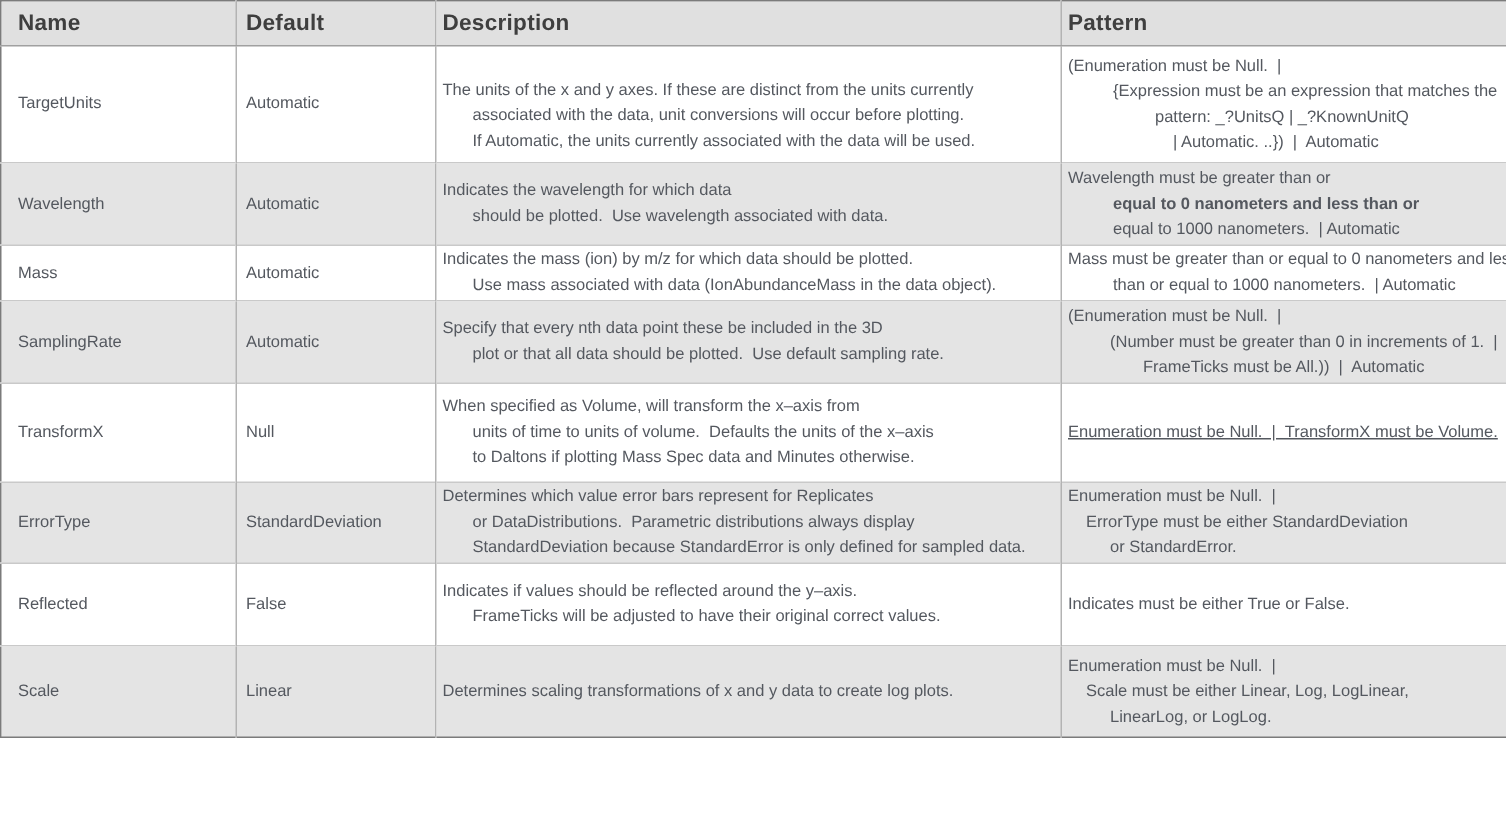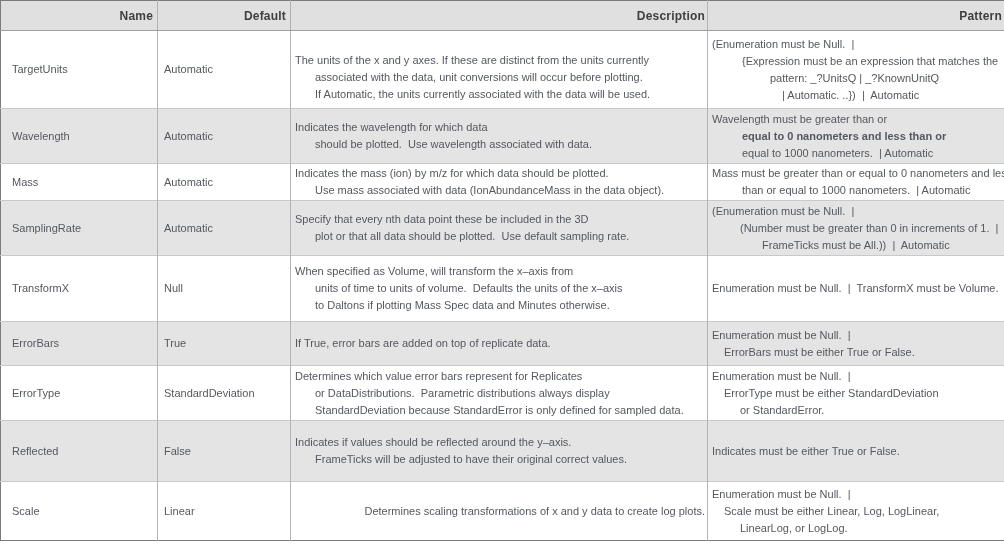--- a/index.html
+++ b/index.html
@@ -22,24 +22,24 @@
     color:var(--text);
   }
   col.c-name{width:157px;}
   col.c-default{width:133px;}
   col.c-desc{width:417px;}
   col.c-pattern{width:297px;}
   thead tr{height:30px;}
   thead th{
     background:var(--header-bg);
     color:var(--header-text);
-    font-size:12px;
+    font-size:15px;
     font-weight:bold;
     letter-spacing:0.2px;
-    text-align:right;
+    text-align:left;
     border-right:1px solid var(--border-vert);
     border-bottom:1px solid #a0a0a0;
     overflow:hidden;
   }
   thead th:last-child{border-right:none;margin-top:32px;}
   td{
     border-right:1px solid var(--border-vert);
     border-top:1px solid var(--border-horiz);
     vertical-align:middle;
     overflow:hidden;
@@ -136,32 +136,21 @@
       </tr>
       <tr>
         <td class="col-name">TransformX</td>
         <td class="col-default">Null</td>
         <td class="col-desc">
           <div class="line" style="padding-left: 0px;">When specified as Volume, will transform the x–axis from</div>
           <div class="line" style="padding-left: 20px;">units of time to units of volume.  Defaults the units of the x–axis</div>
           <div class="line" style="padding-left: 20px;">to Daltons if plotting Mass Spec data and Minutes otherwise.</div>
         </td>
         <td class="col-pattern">
-          <div class="line" style="padding-left: 0px;">Enumeration must be Null.  |  TransformX must be Volume.</div>
-        </td>
-      </tr>
-      <tr>
-        <td class="col-name">ErrorBars</td>
-        <td class="col-default">True</td>
-        <td class="col-desc">
-          <div class="line" style="padding-left: 0px;">If True, error bars are added on top of replicate data.</div>
-        </td>
-        <td class="col-pattern">
-          <div class="line" style="padding-left: 0px;">Enumeration must be Null.  |</div>
-          <div class="line" style="padding-left: 12px;">ErrorBars must be either True or False.</div>
+          <div class="line" style="padding-left: 0px; text-decoration: underline;">Enumeration must be Null.  |  TransformX must be Volume.</div>
         </td>
       </tr>
       <tr>
         <td class="col-name">ErrorType</td>
         <td class="col-default">StandardDeviation</td>
         <td class="col-desc">
           <div class="line" style="padding-left: 0px;">Determines which value error bars represent for Replicates</div>
           <div class="line" style="padding-left: 20px;">or DataDistributions.  Parametric distributions always display</div>
           <div class="line" style="padding-left: 20px;">StandardDeviation because StandardError is only defined for sampled data.</div>
         </td>
@@ -179,21 +168,21 @@
           <div class="line" style="padding-left: 20px;">FrameTicks will be adjusted to have their original correct values.</div>
         </td>
         <td class="col-pattern">
           <div class="line" style="padding-left: 0px;">Indicates must be either True or False.</div>
         </td>
       </tr>
       <tr>
         <td class="col-name">Scale</td>
         <td class="col-default">Linear</td>
         <td class="col-desc">
-          <div class="line" style="padding-left: 0px; text-align: right;">Determines scaling transformations of x and y data to create log plots.</div>
+          <div class="line" style="padding-left: 0px;">Determines scaling transformations of x and y data to create log plots.</div>
         </td>
         <td class="col-pattern">
           <div class="line" style="padding-left: 0px;">Enumeration must be Null.  |</div>
           <div class="line" style="padding-left: 12px;">Scale must be either Linear, Log, LogLinear,</div>
           <div class="line" style="padding-left: 28px;">LinearLog, or LogLog.</div>
         </td>
       </tr>
     </tbody>
 </table>
 

